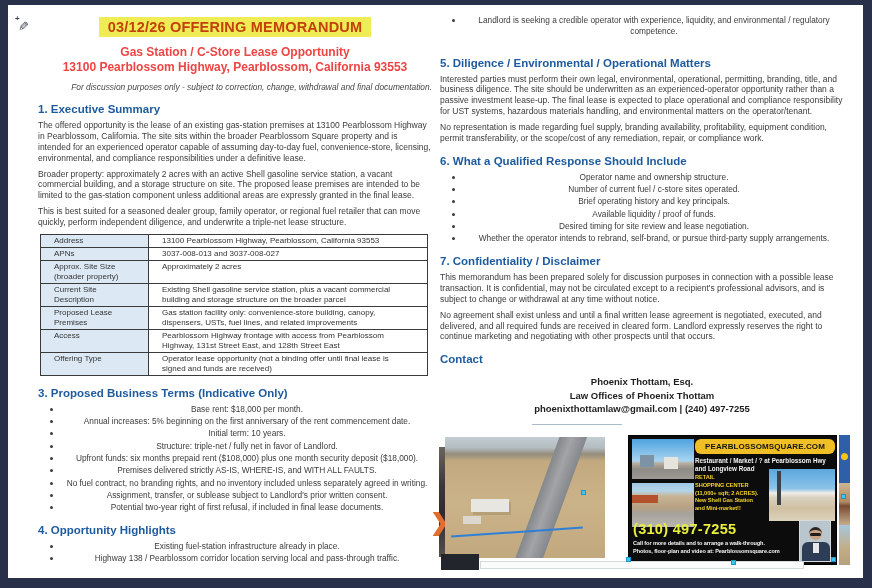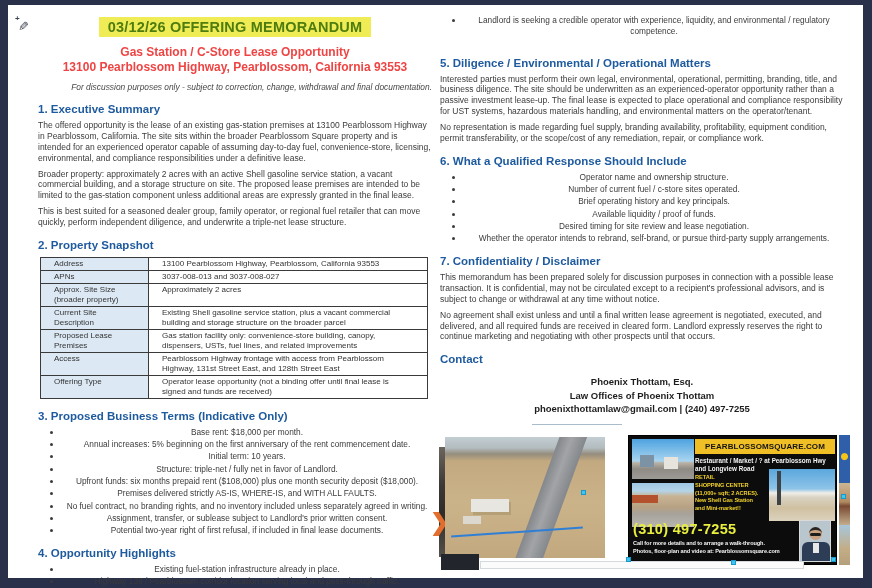--- a/index.html
+++ b/index.html
@@ -17,21 +17,21 @@
     background:#ffffff;
   }
   
   .col-left  { position:absolute; left:30px;  top:8px;  width:394px; }
   .col-right { position:absolute; left:432px; top:8px;  width:404px; }
 
   
   .title-wrap { text-align:center; margin-top:4px; }
   .title-banner {
     display:inline-block;
-    background:#f0ec55; color:#4d7c0f;
+    background:#f0ec55; color:#c2410c;
     font-weight:bold; font-size:14.5px;
     padding:2px 9px; letter-spacing:0.2px;
   }
   .subtitle { text-align:center; font-weight:bold; font-size:12px; color:#ef4444; line-height:1.25; margin-top:8px; }
   .fineprint { text-align:right; font-style:italic; font-size:8.4px; color:#474747; margin-top:7px; }
 
   
   .sec-h { color:#1e5a9e; font-weight:bold; font-size:11.5px; margin:11px 0 5px 0; }
   p.body { font-size:8.5px; color:#3b3b3b; line-height:1.28; margin:5px 0; }
   ul.blts { margin:4px 0 6px 0; padding-left:24px;text-align:center; }
@@ -70,21 +70,21 @@
   .ad-photo.p1 { left:3px; top:3px; width:62px; height:40px;
     background:linear-gradient(180deg,#4da3e0 0%,#a9d4ef 55%,#b9b1a2 60%,#8e8b85 75%,#9d9b96 100%); }
   .ad-photo.p1::after { content:""; position:absolute; left:8px; top:16px; width:14px; height:12px; background:#7c93a6; box-shadow:24px 2px 0 #e7e4de; }
   .ad-photo.p2 { left:3px; top:47px; width:62px; height:44px;
     background:linear-gradient(180deg,#9ec7e2 0%,#b4d4e8 18%,#c8b494 30%,#b7a183 55%,#a6a29b 70%,#b9b6b0 100%); }
   .ad-photo.p2::after { content:""; position:absolute; left:0; top:12px; width:26px; height:8px; background:#b5522e; }
   .ad-photo.p3 { left:140px; top:33px; width:66px; height:52px;
     background:linear-gradient(180deg,#5aa7dd 0%,#8ec4e8 38%,#f0eee8 46%,#d9d2c2 55%,#cfc0a0 75%,#dcd3be 100%); }
   .ad-photo.p3::after { content:""; position:absolute; left:8px; top:2px; width:4px; height:34px; background:#3d4246; }
   .ad-banner { position:absolute; left:66px; top:3px; width:140px; height:15px; background:#f0be25;
-    color:#141414; font-weight:bold; font-size:8px; text-align:center; line-height:15px; letter-spacing:0.1px; }
+    color:#141414; font-weight:bold; font-size:8px; text-align:center; line-height:15px; letter-spacing:0.1px;border-radius:6px; }
   .ad-tagline { position:absolute; left:66px; top:21px; width:140px; color:#f2f2f2; font-weight:bold; font-size:6.3px; line-height:1.28; }
   .ad-retail { position:absolute; left:66px; top:38px; width:74px; color:#f2d12c; font-weight:bold; font-size:5.7px; line-height:1.35; letter-spacing:-0.1px; }
   .ad-retail div { white-space:nowrap; }
   .ad-phone { position:absolute; left:4px; top:85px; color:#e9ef3c; font-weight:bold; font-size:14.5px; letter-spacing:0.3px;text-align:center; }
   .ad-cta { position:absolute; left:4px; top:104px; width:164px; color:#f4f4f4; font-weight:bold; font-size:5.6px; line-height:1.35; letter-spacing:-0.1px; }
   .ad-cta div { white-space:nowrap; }
   .ad-portrait { position:absolute; left:170px; top:84px; width:32px; height:42px; background:#b9c6ce; border:1px solid #dadada; overflow:hidden; }
   .ad-portrait .head { position:absolute; left:9px; top:6px; width:13px; height:13px; border-radius:50%; background:#c9a183; border-top:3px solid #2c2620; }
   .ad-portrait .glasses { position:absolute; left:10px; top:12px; width:11px; height:3px; background:#1d1d1d; border-radius:2px; }
   .ad-portrait .suit { position:absolute; left:2px; top:21px; width:28px; height:21px; background:#2c3d55; border-radius:6px 6px 0 0; }
@@ -122,21 +122,20 @@
       <div>Gas Station / C-Store Lease Opportunity</div>
       <div>13100 Pearblossom Highway, Pearblossom, California 93553</div>
     </div>
     <div class="fineprint">For discussion purposes only - subject to correction, change, withdrawal and final documentation.</div>
 
     <div class="sec-h">1. Executive Summary</div>
     <p class="body">The offered opportunity is the lease of an existing gas-station premises at 13100 Pearblossom Highway in Pearblossom, California. The site sits within the broader Pearblossom Square property and is intended for an experienced operator capable of assuming day-to-day fuel, convenience-store, licensing, environmental, and compliance responsibilities under a definitive lease.</p>
     <p class="body">Broader property: approximately 2 acres with an active Shell gasoline service station, a vacant commercial building, and a storage structure on site. The proposed lease premises are intended to be limited to the gas-station component unless additional areas are expressly granted in the final lease.</p>
     <p class="body">This is best suited for a seasoned dealer group, family operator, or regional fuel retailer that can move quickly, perform independent diligence, and underwrite a triple-net lease structure.</p>
 
-    <div class="sec-h">2. Property Snapshot</div>
     <table class="snap">
       <tbody>
         <tr>
           <td class="lbl">Address</td>
           <td>13100 Pearblossom Highway, Pearblossom, California 93553</td>
         </tr>
         <tr>
           <td class="lbl">APNs</td>
           <td>3037-008-013 and 3037-008-027</td>
         </tr>

